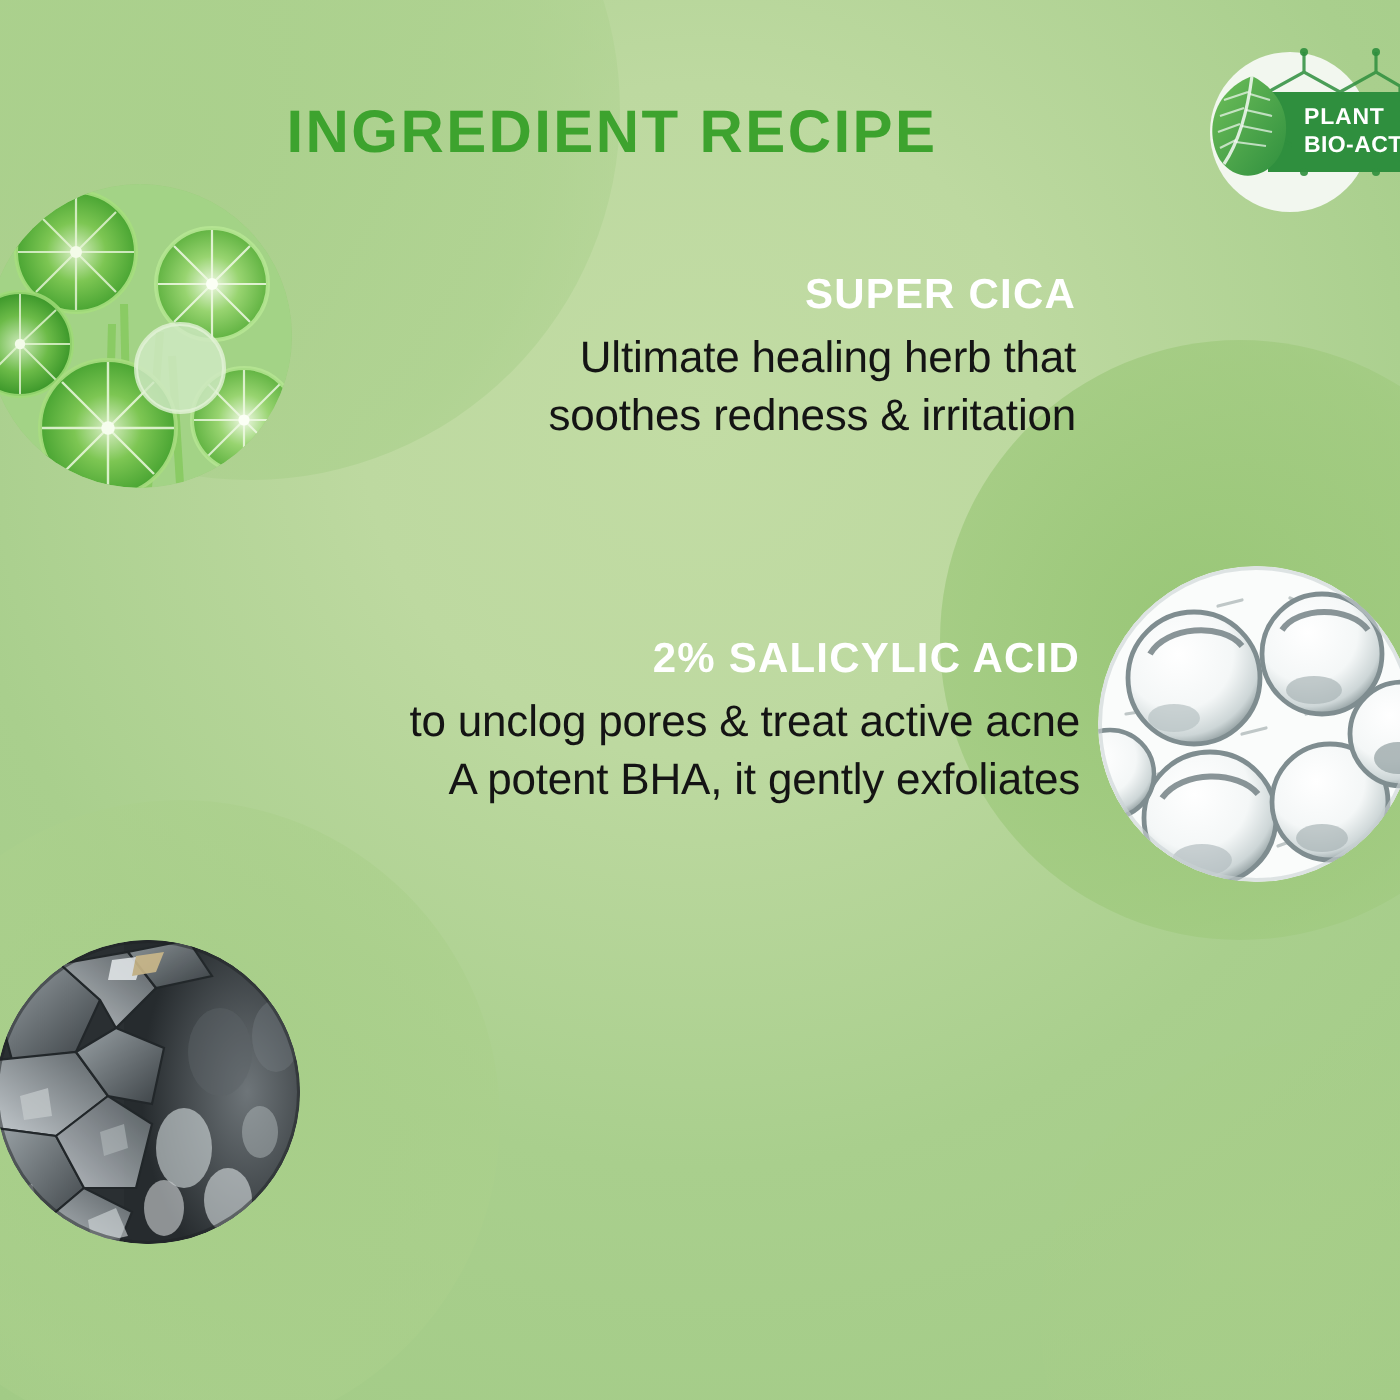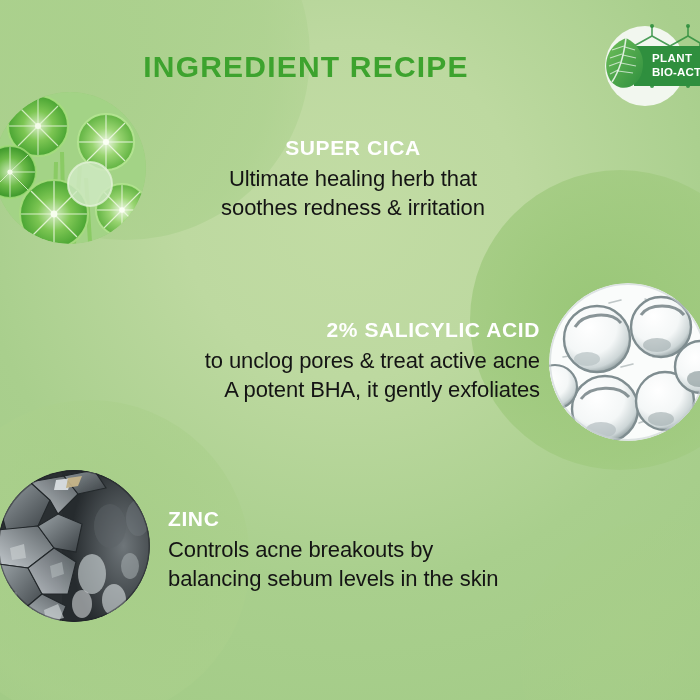--- a/index.html
+++ b/index.html
@@ -41,21 +41,21 @@
   #img-cica{left:-6px;top:92px;width:152px;height:152px;}
   #img-sal {left:549px;top:283px;width:158px;height:158px;}
   #img-zinc{left:-2px;top:470px;width:152px;height:152px;}
 
   
   .block{position:absolute;line-height:1.30;}
   .heading{font-size:21px;font-weight:bold;color:#ffffff;letter-spacing:.6px;margin-bottom:4px;}
   .line{font-size:22px;color:#141414;letter-spacing:-.1px;}
   .line b{font-weight:normal;}
 
-  #block-cica{left:168px;top:134px;width:370px;text-align:center;}
+  #block-cica{left:168px;top:134px;width:370px;text-align:right;}
   #block-sal {left:150px;top:316px;width:390px;text-align:right;}
   #block-zinc{left:168px;top:505px;width:380px;text-align:left;}
 </style>
 </head>
 <body>
 
 <div id="poster">
 
   <div class="blob blob-tl"></div>
   <div class="blob blob-right"></div>
@@ -361,23 +361,14 @@
   <div class="block" id="block-sal">
     <div class="heading">2% SALICYLIC ACID</div>
     <div class="line">
       <b>to unclog pores &amp; treat active acne</b>
     </div>
     <div class="line">
       <span>A potent BHA, it </span><b>gently exfoliates</b>
     </div>
   </div>
 
-  <div class="block" id="block-zinc">
-    <div class="heading">ZINC</div>
-    <div class="line">
-      <b>Controls acne breakouts</b><span> by</span>
-    </div>
-    <div class="line">
-      <span>balancing sebum levels in the skin</span>
-    </div>
-  </div>
 
 </div>
 
 </body></html>

